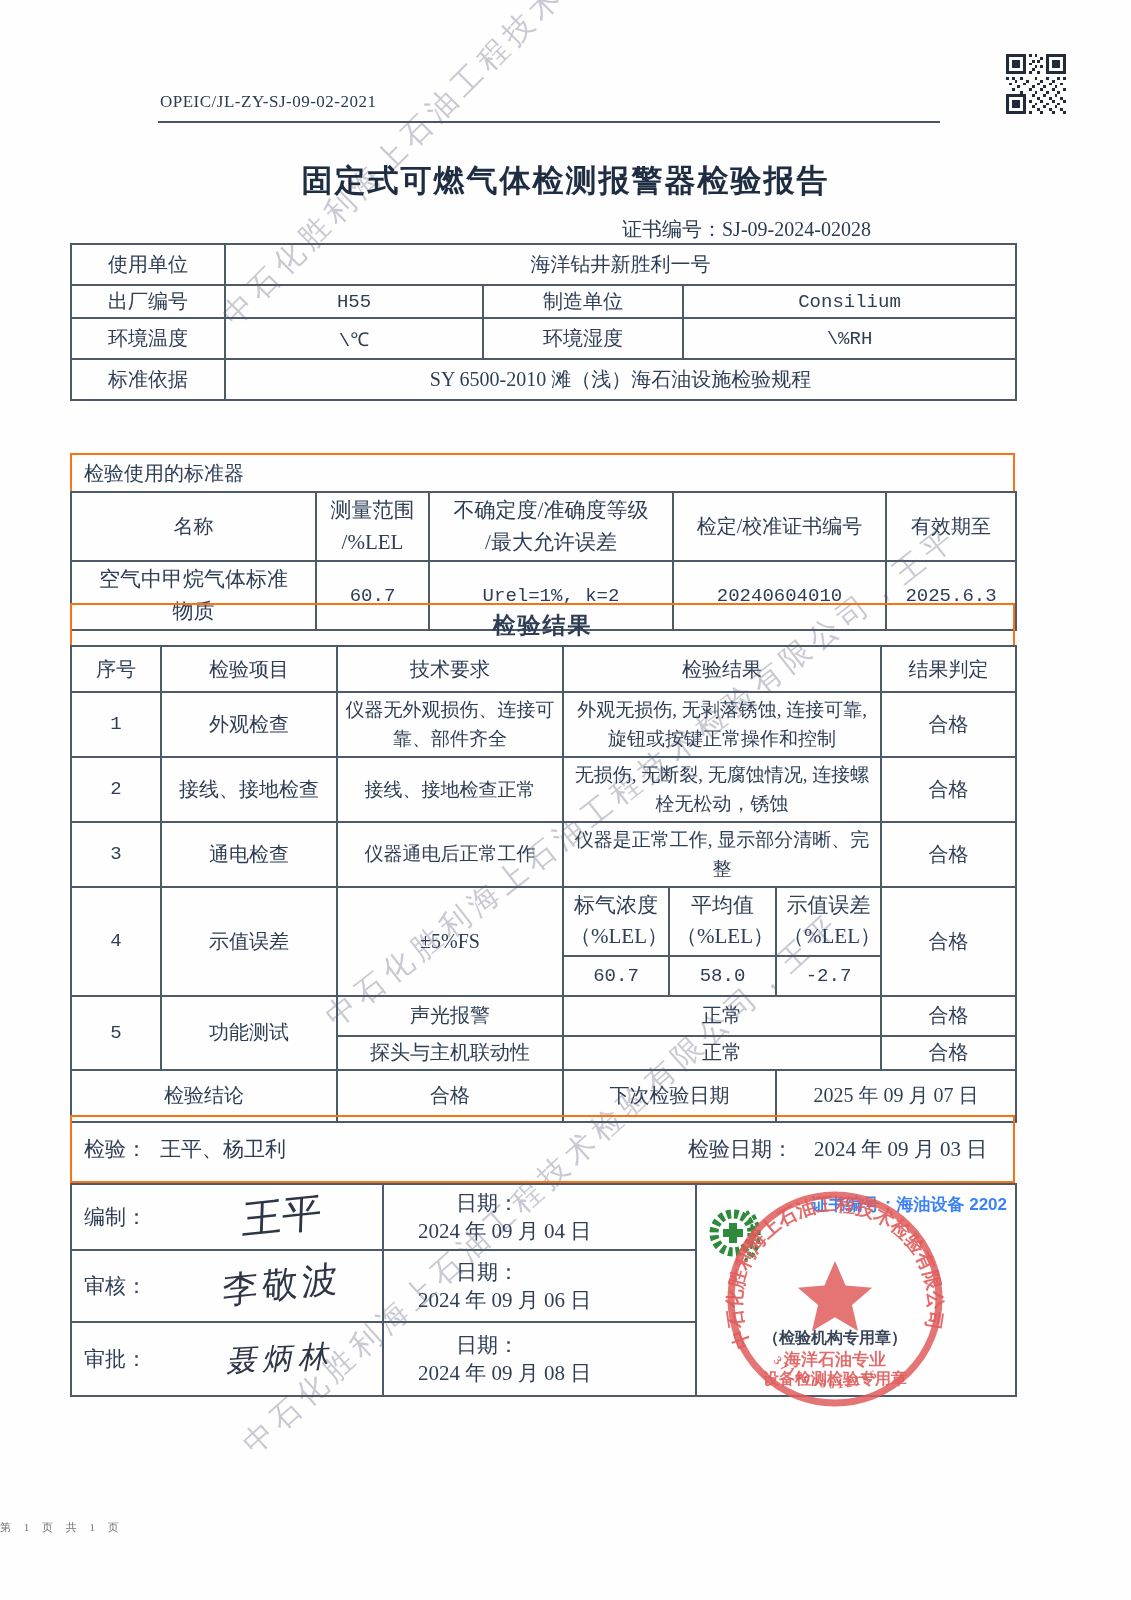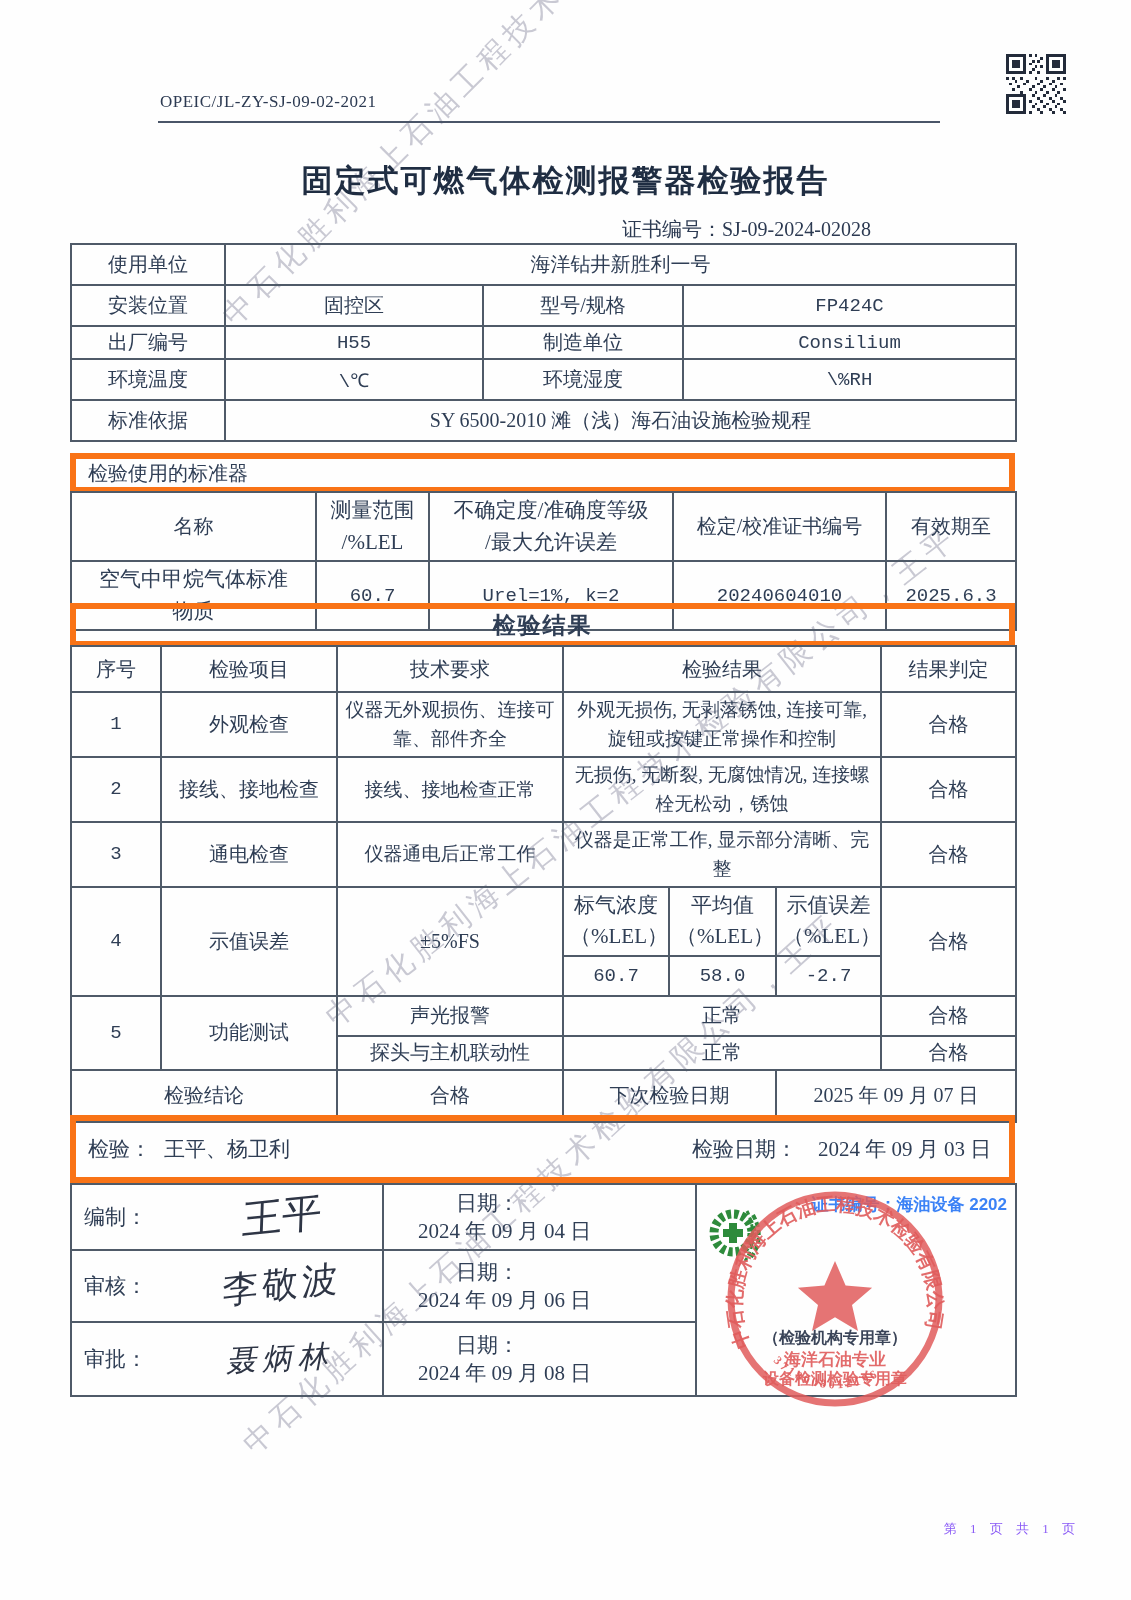--- a/index.html
+++ b/index.html
@@ -13,21 +13,21 @@
              font-size:31px;font-weight:bold;color:#1f2d42;letter-spacing:2px;}
   .cert-no{position:absolute;left:622px;top:216px;font-size:20px;color:#2c3a52;}
   
   table{border-collapse:collapse;table-layout:fixed;position:absolute;left:70px;width:945px;}
   td{border:2px solid #4f5a68;text-align:center;vertical-align:middle;
      font-size:20px;color:#2f3e55;padding:2px 6px;overflow:hidden;}
   .t-info{top:243px;}
   .t-std{top:491px;}
   .t-res{top:645px;}
   .t-appr{top:1183px;}
-  .box{position:absolute;left:70px;width:945px;border:6px solid #f97316;box-sizing:border-box;background:transparent;}
+  .box{position:absolute;left:70px;width:945px;border:2px solid #f97316;box-sizing:border-box;background:transparent;}
   .std-title{top:453px;height:40px;display:flex;align-items:center;padding-left:12px;font-size:20px;}
   .res-title{top:603px;height:44px;display:flex;align-items:center;justify-content:center;
              font-size:23px;font-weight:bold;letter-spacing:2px;}
   .inspector{top:1115px;height:68px;}
   .inspector span{position:absolute;top:50%;transform:translateY(-50%);font-size:21px;white-space:nowrap;}
   .mono{font-family:"Liberation Mono",monospace;font-size:19px;}
   .pre{white-space:pre-line;line-height:1.5;font-size:21px;}
   .small{font-size:19px;line-height:1.55;}
   
   .lbl-cell{position:relative;text-align:left;padding-left:12px;font-size:21px;}
@@ -43,22 +43,22 @@
   .stamp-cert{position:absolute;top:8px;right:8px;font-family:"Liberation Sans",sans-serif;
               font-weight:bold;font-size:17px;color:#3b82f6;white-space:nowrap;}
   .emblem{position:absolute;left:10px;top:16px;width:62px;height:66px;}
   .stamp-svg{position:absolute;left:-12px;top:-6px;width:300px;height:250px;}
   
   .wm{position:absolute;font-size:30px;color:rgba(145,145,165,.48);white-space:nowrap;
       transform-origin:left center;letter-spacing:6px;pointer-events:none;}
   .wm1{left:228px;top:300px;transform:rotate(-45deg);}
   .wm2{left:330px;top:1000px;transform:rotate(-38deg);}
   .wm3{left:248px;top:1428px;transform:rotate(-42deg);}
-  .footer{position:absolute;left:0;top:1520px;width:1080px;text-align:right;
-          font-size:13px;letter-spacing:5px;color:#8b5cf6;}
+  .footer{position:absolute;left:0;top:1520px;width:1080px;text-align:left;
+          font-size:11px;letter-spacing:5px;color:#737373;}
 </style>
 </head>
 <body>
 
 <div class="page">
 
   <div class="wm wm1">中石化胜利海上石油工程技术检验有限公司，王平</div>
   <div class="wm wm2">中石化胜利海上石油工程技术检验有限公司，王平</div>
   <div class="wm wm3">中石化胜利海上石油工程技术检验有限公司，王平</div>
 
@@ -81,26 +81,20 @@
     <colgroup>
         <col style="width:154px">
         <col style="width:258px">
         <col style="width:200px">
         <col style="width:333px">
       </colgroup>
     <tbody>
         <tr style="height:41px">
       <td><span>使用单位</span></td>
       <td colspan="3"><span>海洋钻井新胜利一号</span></td>
-    </tr>
-    <tr style="height:41px">
-      <td><span>安装位置</span></td>
-      <td><span>固控区</span></td>
-      <td><span>型号/规格</span></td>
-      <td class="mono"><span>FP424C</span></td>
     </tr>
     <tr style="height:32px">
       <td><span>出厂编号</span></td>
       <td class="mono"><span>H55</span></td>
       <td><span>制造单位</span></td>
       <td class="mono"><span>Consilium</span></td>
     </tr>
     <tr style="height:41px">
       <td><span>环境温度</span></td>
       <td class="mono"><span>\℃</span></td>

